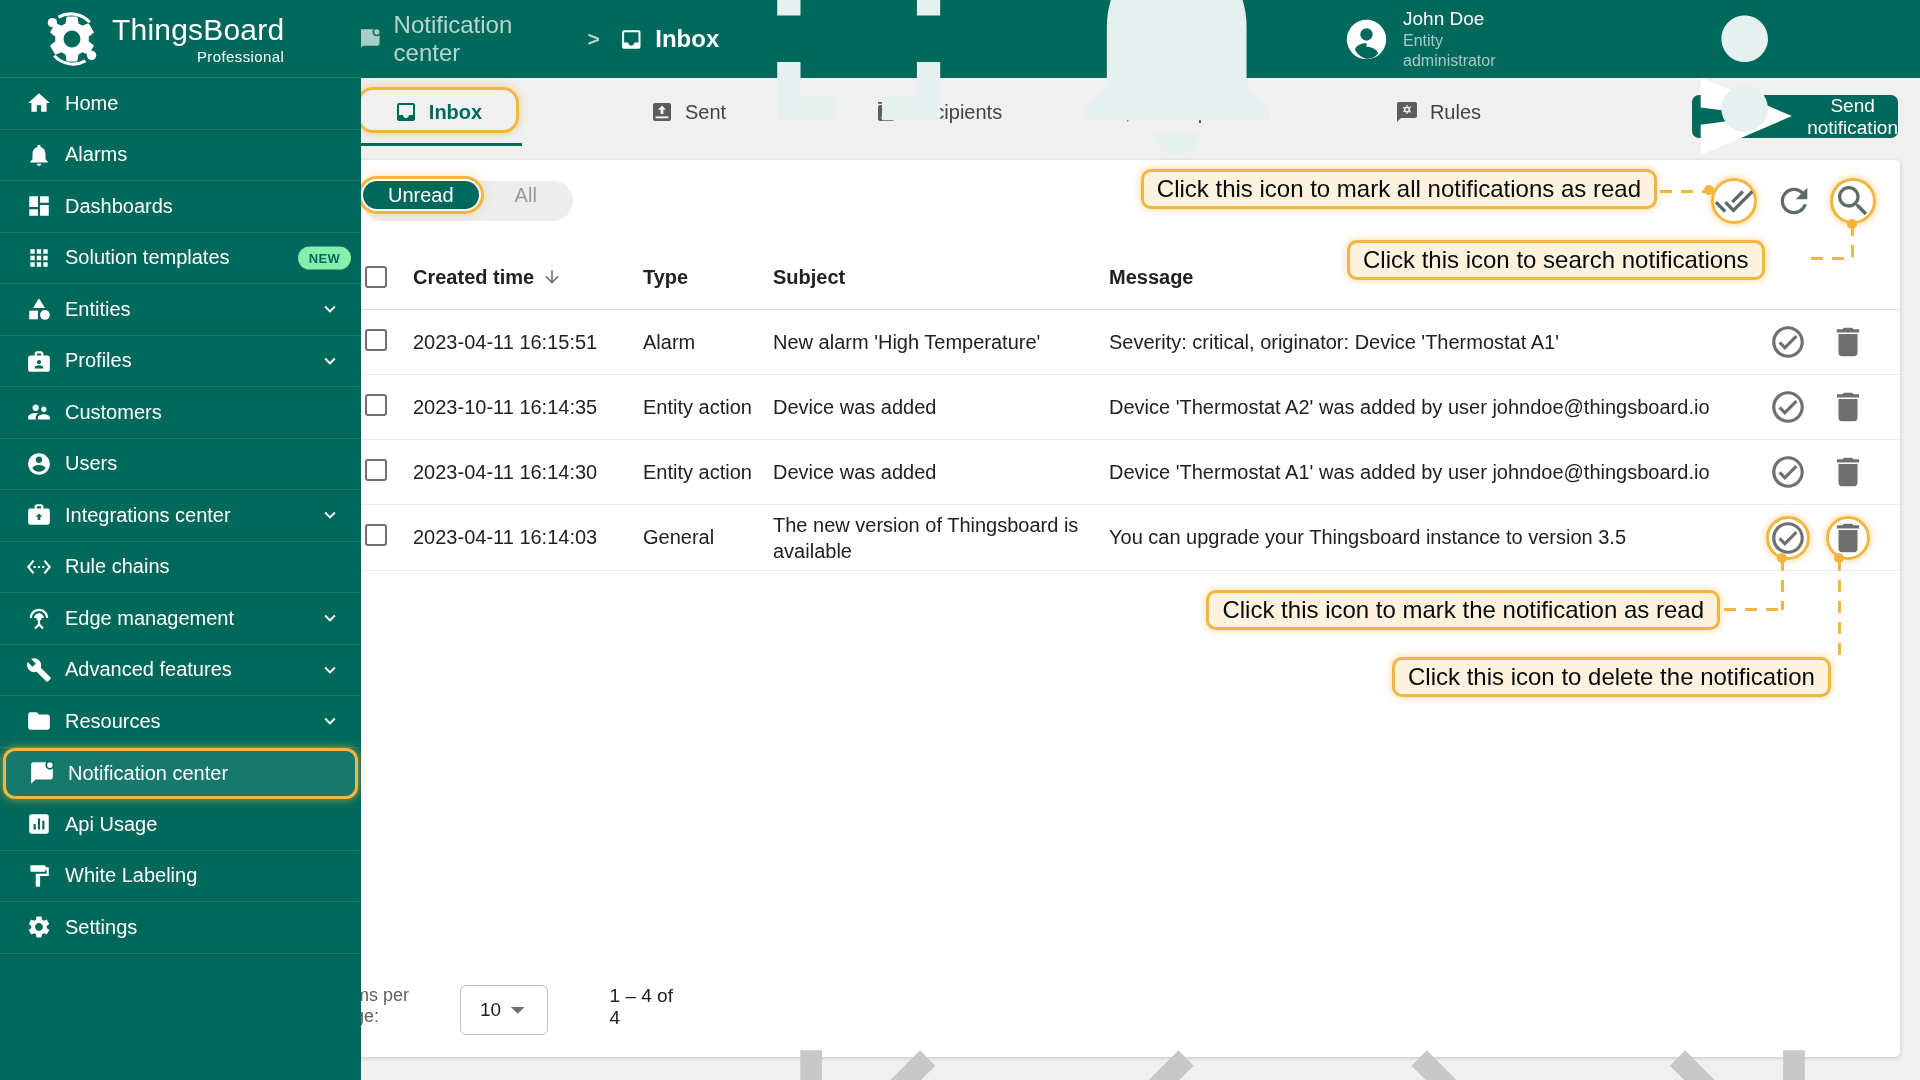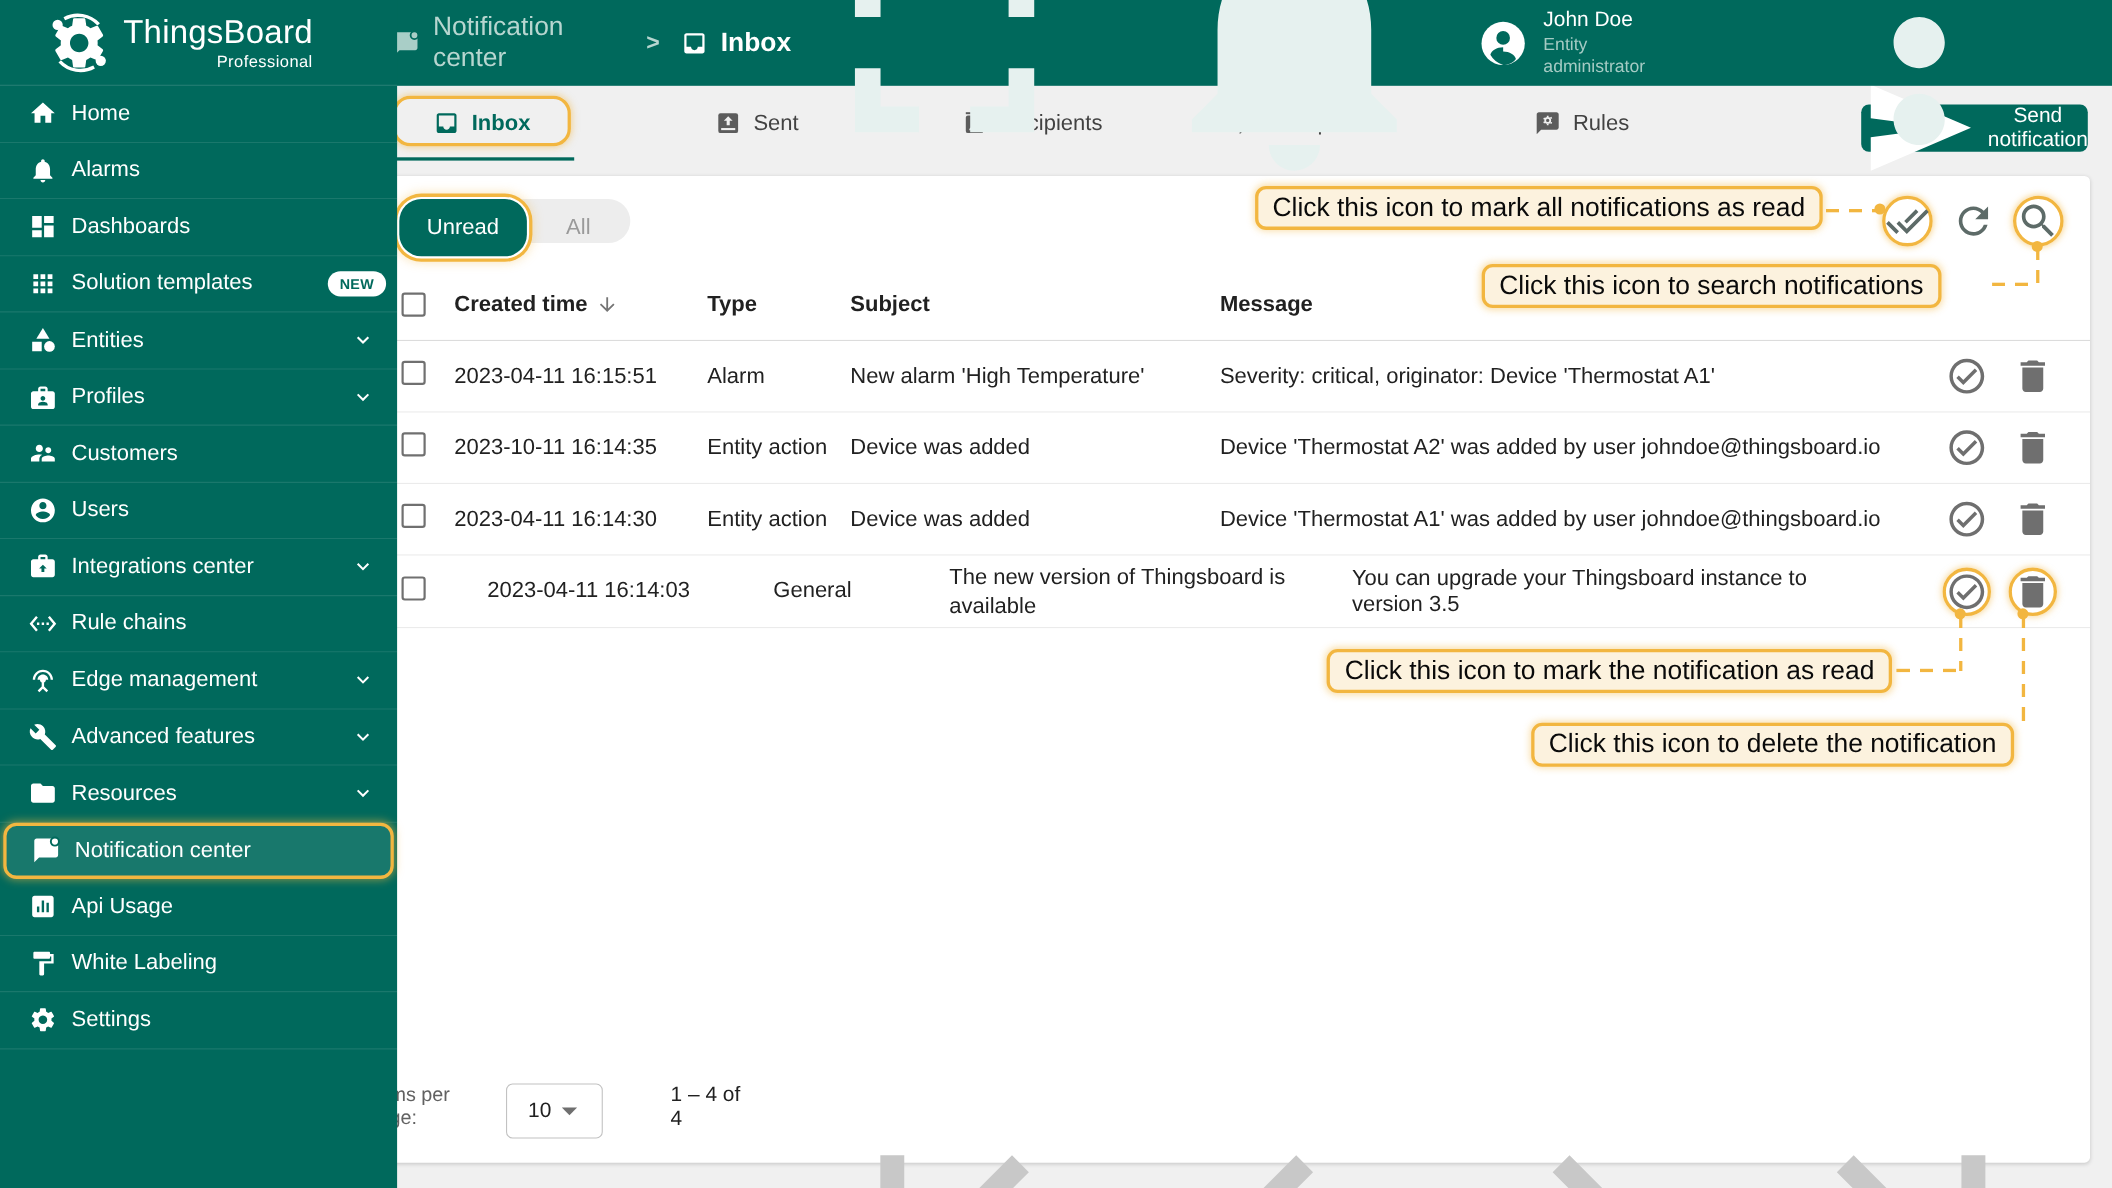--- a/index.html
+++ b/index.html
@@ -15,21 +15,21 @@
   .sidebar{position:absolute;left:0;top:0;width:361px;height:1080px;background:var(--teal);color:#fff;z-index:5;}
   .logo-block{height:78px;display:flex;align-items:center;padding-left:44px;border-bottom:1px solid rgba(255,255,255,.16);}
   .logo-mark{width:56px;height:56px;margin-right:12px;flex:none;}
   .logo-text .brand{font-size:30px;color:#fff;letter-spacing:.2px;}
   .logo-text .edition{font-size:15px;color:#fff;text-align:right;margin-top:1px;letter-spacing:.4px;}
   .menu{list-style:none;}
   .mi{position:relative;height:51.5px;display:flex;align-items:center;padding-left:26px;border-bottom:1px solid rgba(255,255,255,.10);cursor:pointer;}
   .mi-ic{width:26px;height:26px;flex:none;display:flex;}
   .mi-ic svg{width:26px;height:26px;fill:#fff;}
   .mi-label{font-size:20px;color:#fff;margin-left:13px;white-space:nowrap;}
-  .mi-badge{position:absolute;right:10px;top:50%;transform:translateY(-50%);background:#ffffff;color:var(--teal);
+  .mi-badge{position:absolute;right:10px;top:50%;transform:translateY(-50%);background:#86efac;color:var(--teal);
     font-size:13px;font-weight:700;padding:4px 11px;border-radius:13px;letter-spacing:.3px;}
   .mi-chev{position:absolute;right:20px;top:50%;transform:translateY(-50%);width:22px;height:22px;}
   .mi-chev svg{width:22px;height:22px;fill:#fff;}
   .mi.active{background:var(--teal-item);border:3px solid var(--yellow);border-radius:12px;margin:0 3px;
     box-shadow:0 0 8px 1px rgba(242,182,64,.55);padding-left:23px;}
 
   
   .topbar{position:absolute;left:313px;top:0;right:0;height:78px;background:var(--teal);display:flex;align-items:center;z-index:4;}
   .breadcrumb{display:flex;align-items:center;padding-left:44px;}
   .bc-ic{width:27px;height:27px;display:flex;}
@@ -64,39 +64,39 @@
     border-radius:16px;box-shadow:0 0 7px 1px rgba(242,182,64,.5);pointer-events:none;}
   .tab-underline{position:absolute;left:3px;bottom:0;width:206px;height:3px;background:var(--teal);}
   .send-btn{position:absolute;right:22px;top:17px;width:206px;height:43px;background:var(--teal);color:#fff;border:none;
     border-radius:7px;font-size:19px;font-family:inherit;display:flex;align-items:center;justify-content:center;cursor:pointer;}
   .send-btn svg{width:22px;height:22px;fill:#fff;margin-right:11px;}
 
   
   .card{position:absolute;left:21px;right:20px;top:82px;bottom:23px;background:#fff;border-radius:5px;
     box-shadow:0 1px 4px rgba(0,0,0,.18);}
   .toggle{position:absolute;left:29px;top:21px;height:40px;display:flex;background:#ededed;border-radius:20px;}
-  .seg{height:52px;display:flex;align-items:center;font-size:20px;cursor:pointer;border-radius:20px;}
+  .seg{height:28px;display:flex;align-items:center;font-size:20px;cursor:pointer;border-radius:20px;}
   .seg.on{background:var(--teal);color:#fff;padding:0 25px;
     box-shadow:0 0 0 2px #fff,0 0 0 5px var(--yellow),0 0 10px 5px rgba(242,182,64,.4);}
   .seg.off{color:#9a9a9a;padding:0 36px;}
 
   .iconbtn{position:absolute;width:46px;height:46px;border-radius:50%;display:flex;align-items:center;justify-content:center;
     background:none;border:3px solid transparent;cursor:pointer;}
   .iconbtn svg{width:27px;height:27px;fill:#5d6b68;}
   .iconbtn.ring{border-color:var(--yellow);box-shadow:0 0 6px 1px rgba(242,182,64,.55);}
 
   
   .thead,.trow{display:grid;grid-template-columns:48px 230px 130px 336px 1fr 150px;align-items:center;padding:0 30px 0 31px;}
   .thead{position:absolute;left:0;right:0;top:85px;height:65px;border-bottom:1px solid #dcdcdc;font-weight:700;color:var(--ink);font-size:20px;}
   .th{display:flex;align-items:center;}
   .sort-ic{width:20px;height:20px;margin-left:8px;display:flex;}
   .sort-ic svg{width:20px;height:20px;fill:#757575;}
   .tbody{position:absolute;left:0;right:0;top:150px;}
   .trow{height:65px;border-bottom:1px solid #ebebeb;font-size:20px;color:var(--ink);}
-  .trow:last-child{height:66px;gap:30px;}
+  .trow:last-child{height:66px;}
   .cell.subj{line-height:1.3;padding-right:14px;}
   .cb{width:22px;height:22px;border:2px solid #707070;border-radius:3px;background:#fff;display:inline-block;cursor:pointer;}
   .acts{display:flex;justify-content:flex-end;gap:16px;}
   .rowbtn{width:44px;height:44px;border:3px solid transparent;border-radius:50%;background:none;display:flex;
     align-items:center;justify-content:center;cursor:pointer;flex:none;}
   .rowbtn svg{width:30px;height:30px;fill:var(--gray-ic);}
   .trow.hl-actions .rowbtn{border-color:var(--yellow);box-shadow:0 0 6px 1px rgba(242,182,64,.5);}
 
   
   .callout{position:absolute;background:var(--callout-bg);border:3px solid var(--yellow);border-radius:10px;

